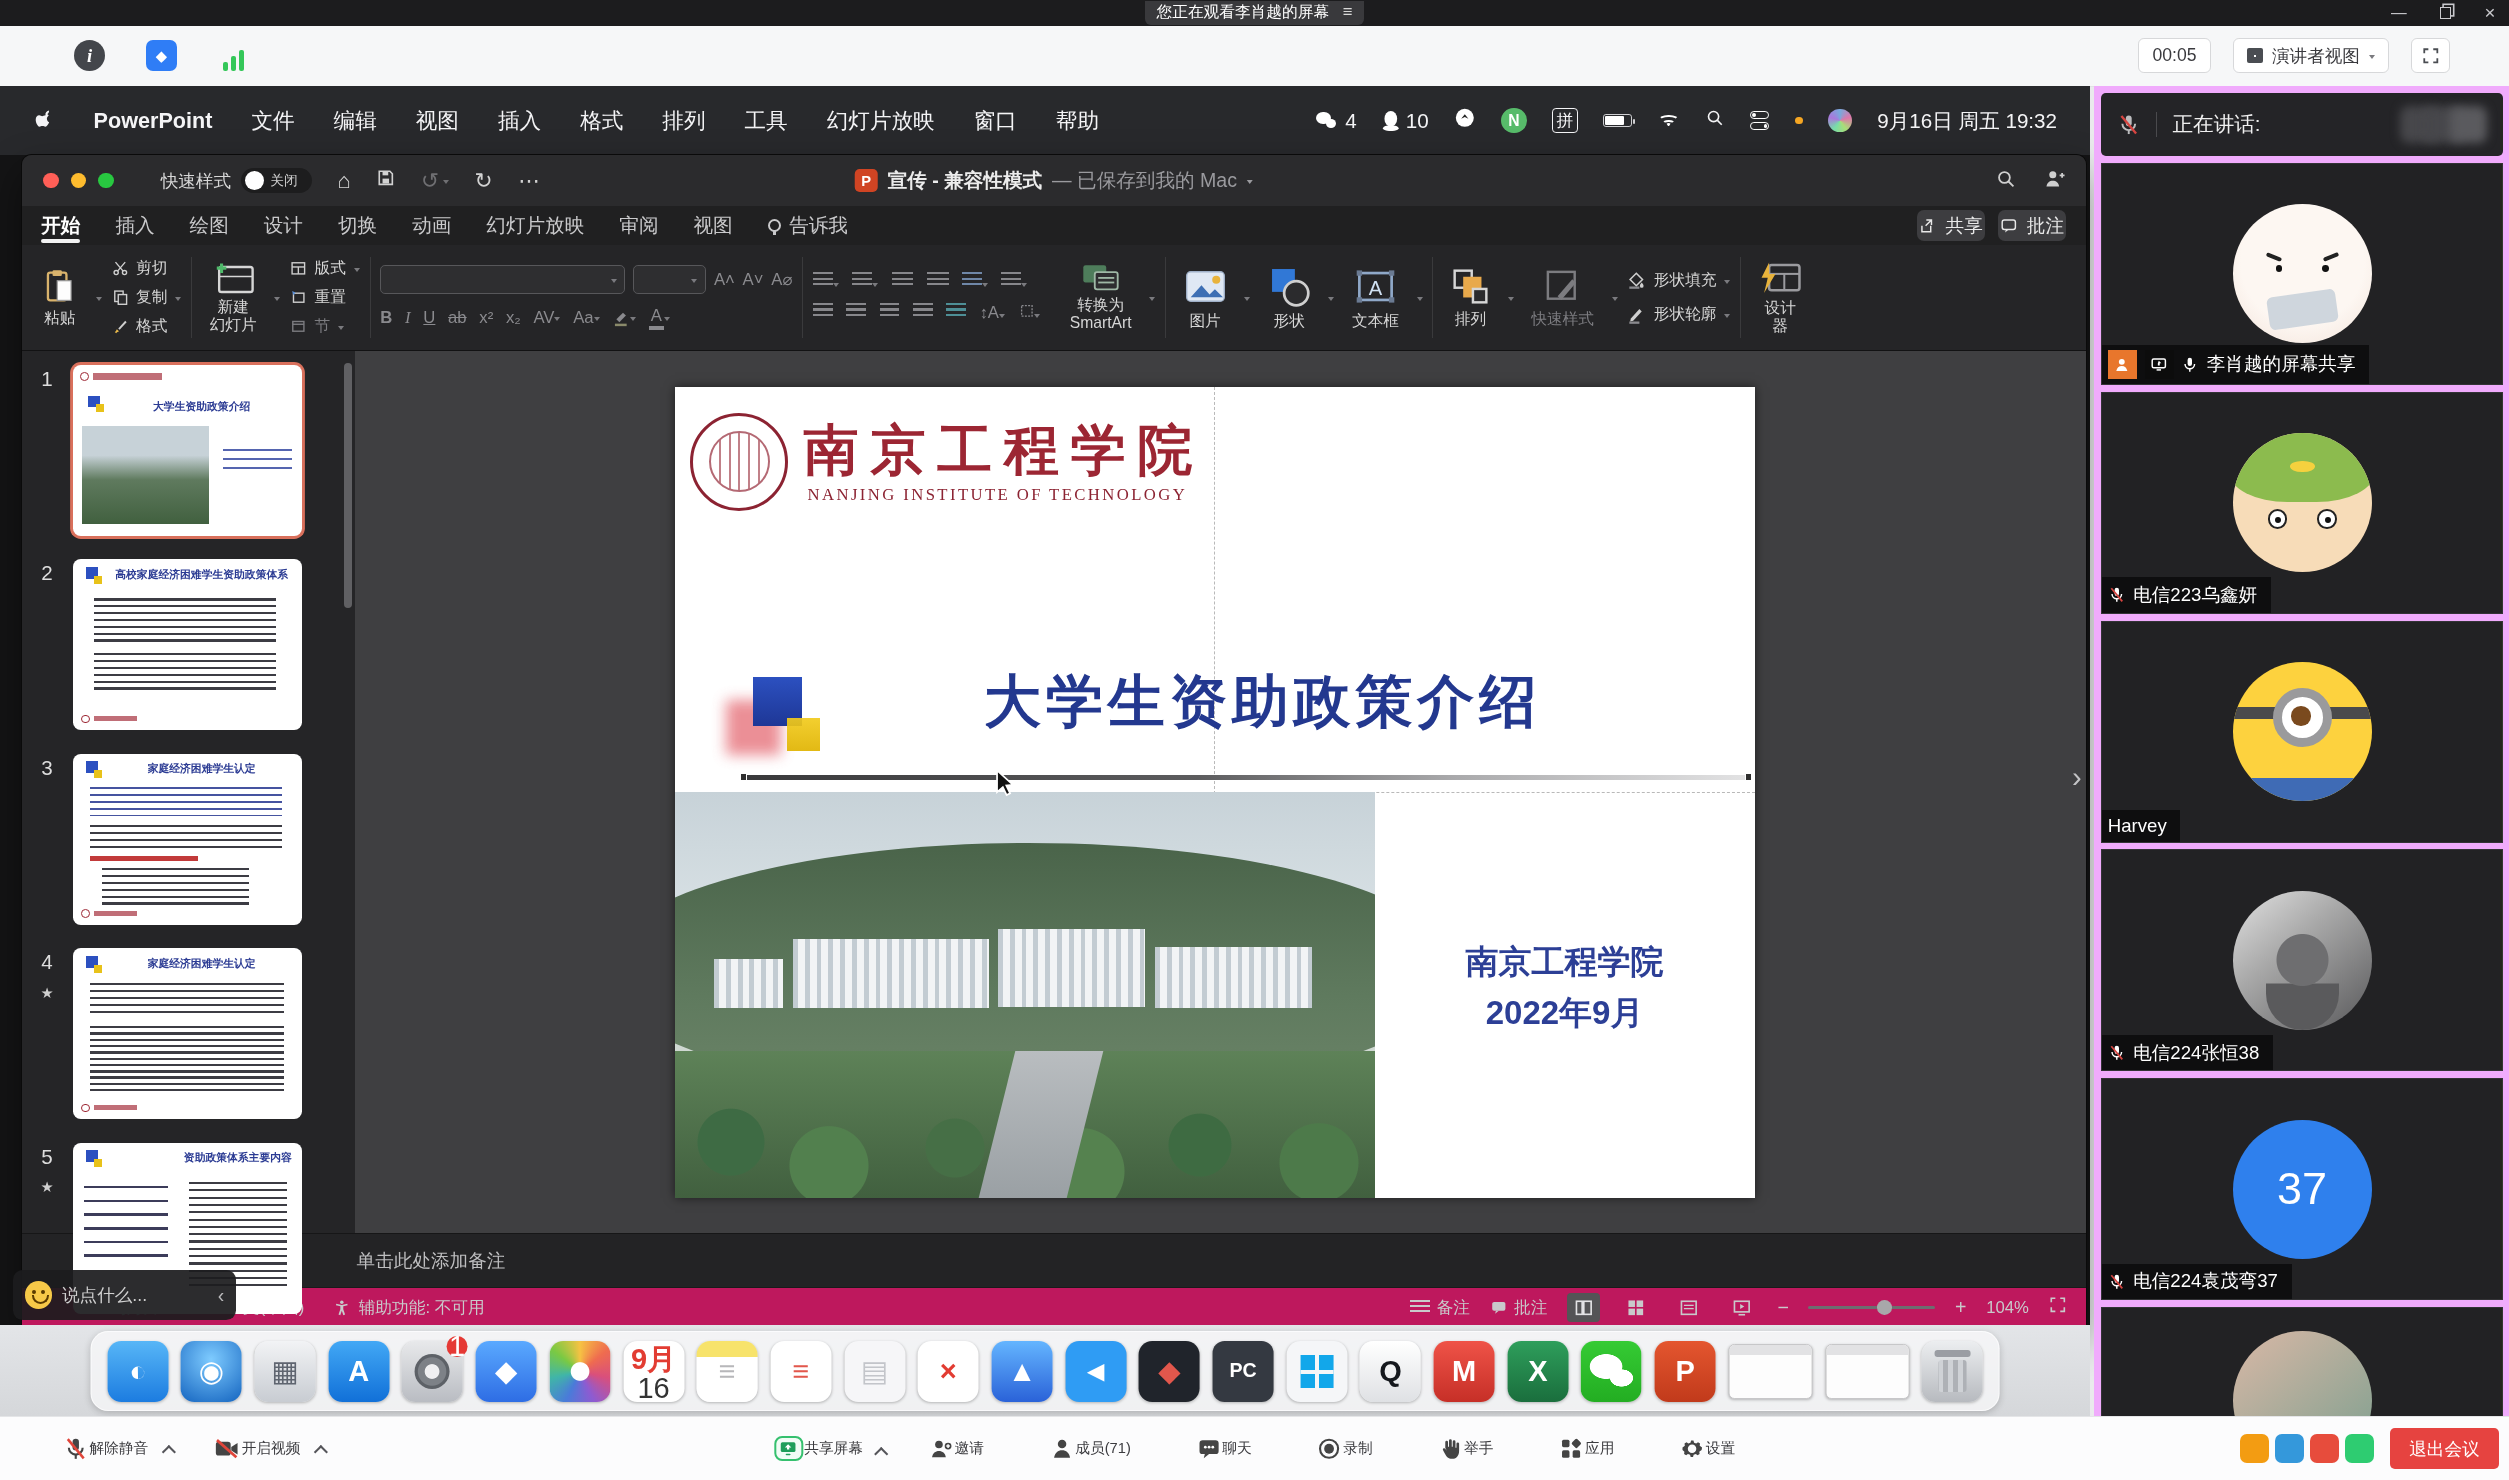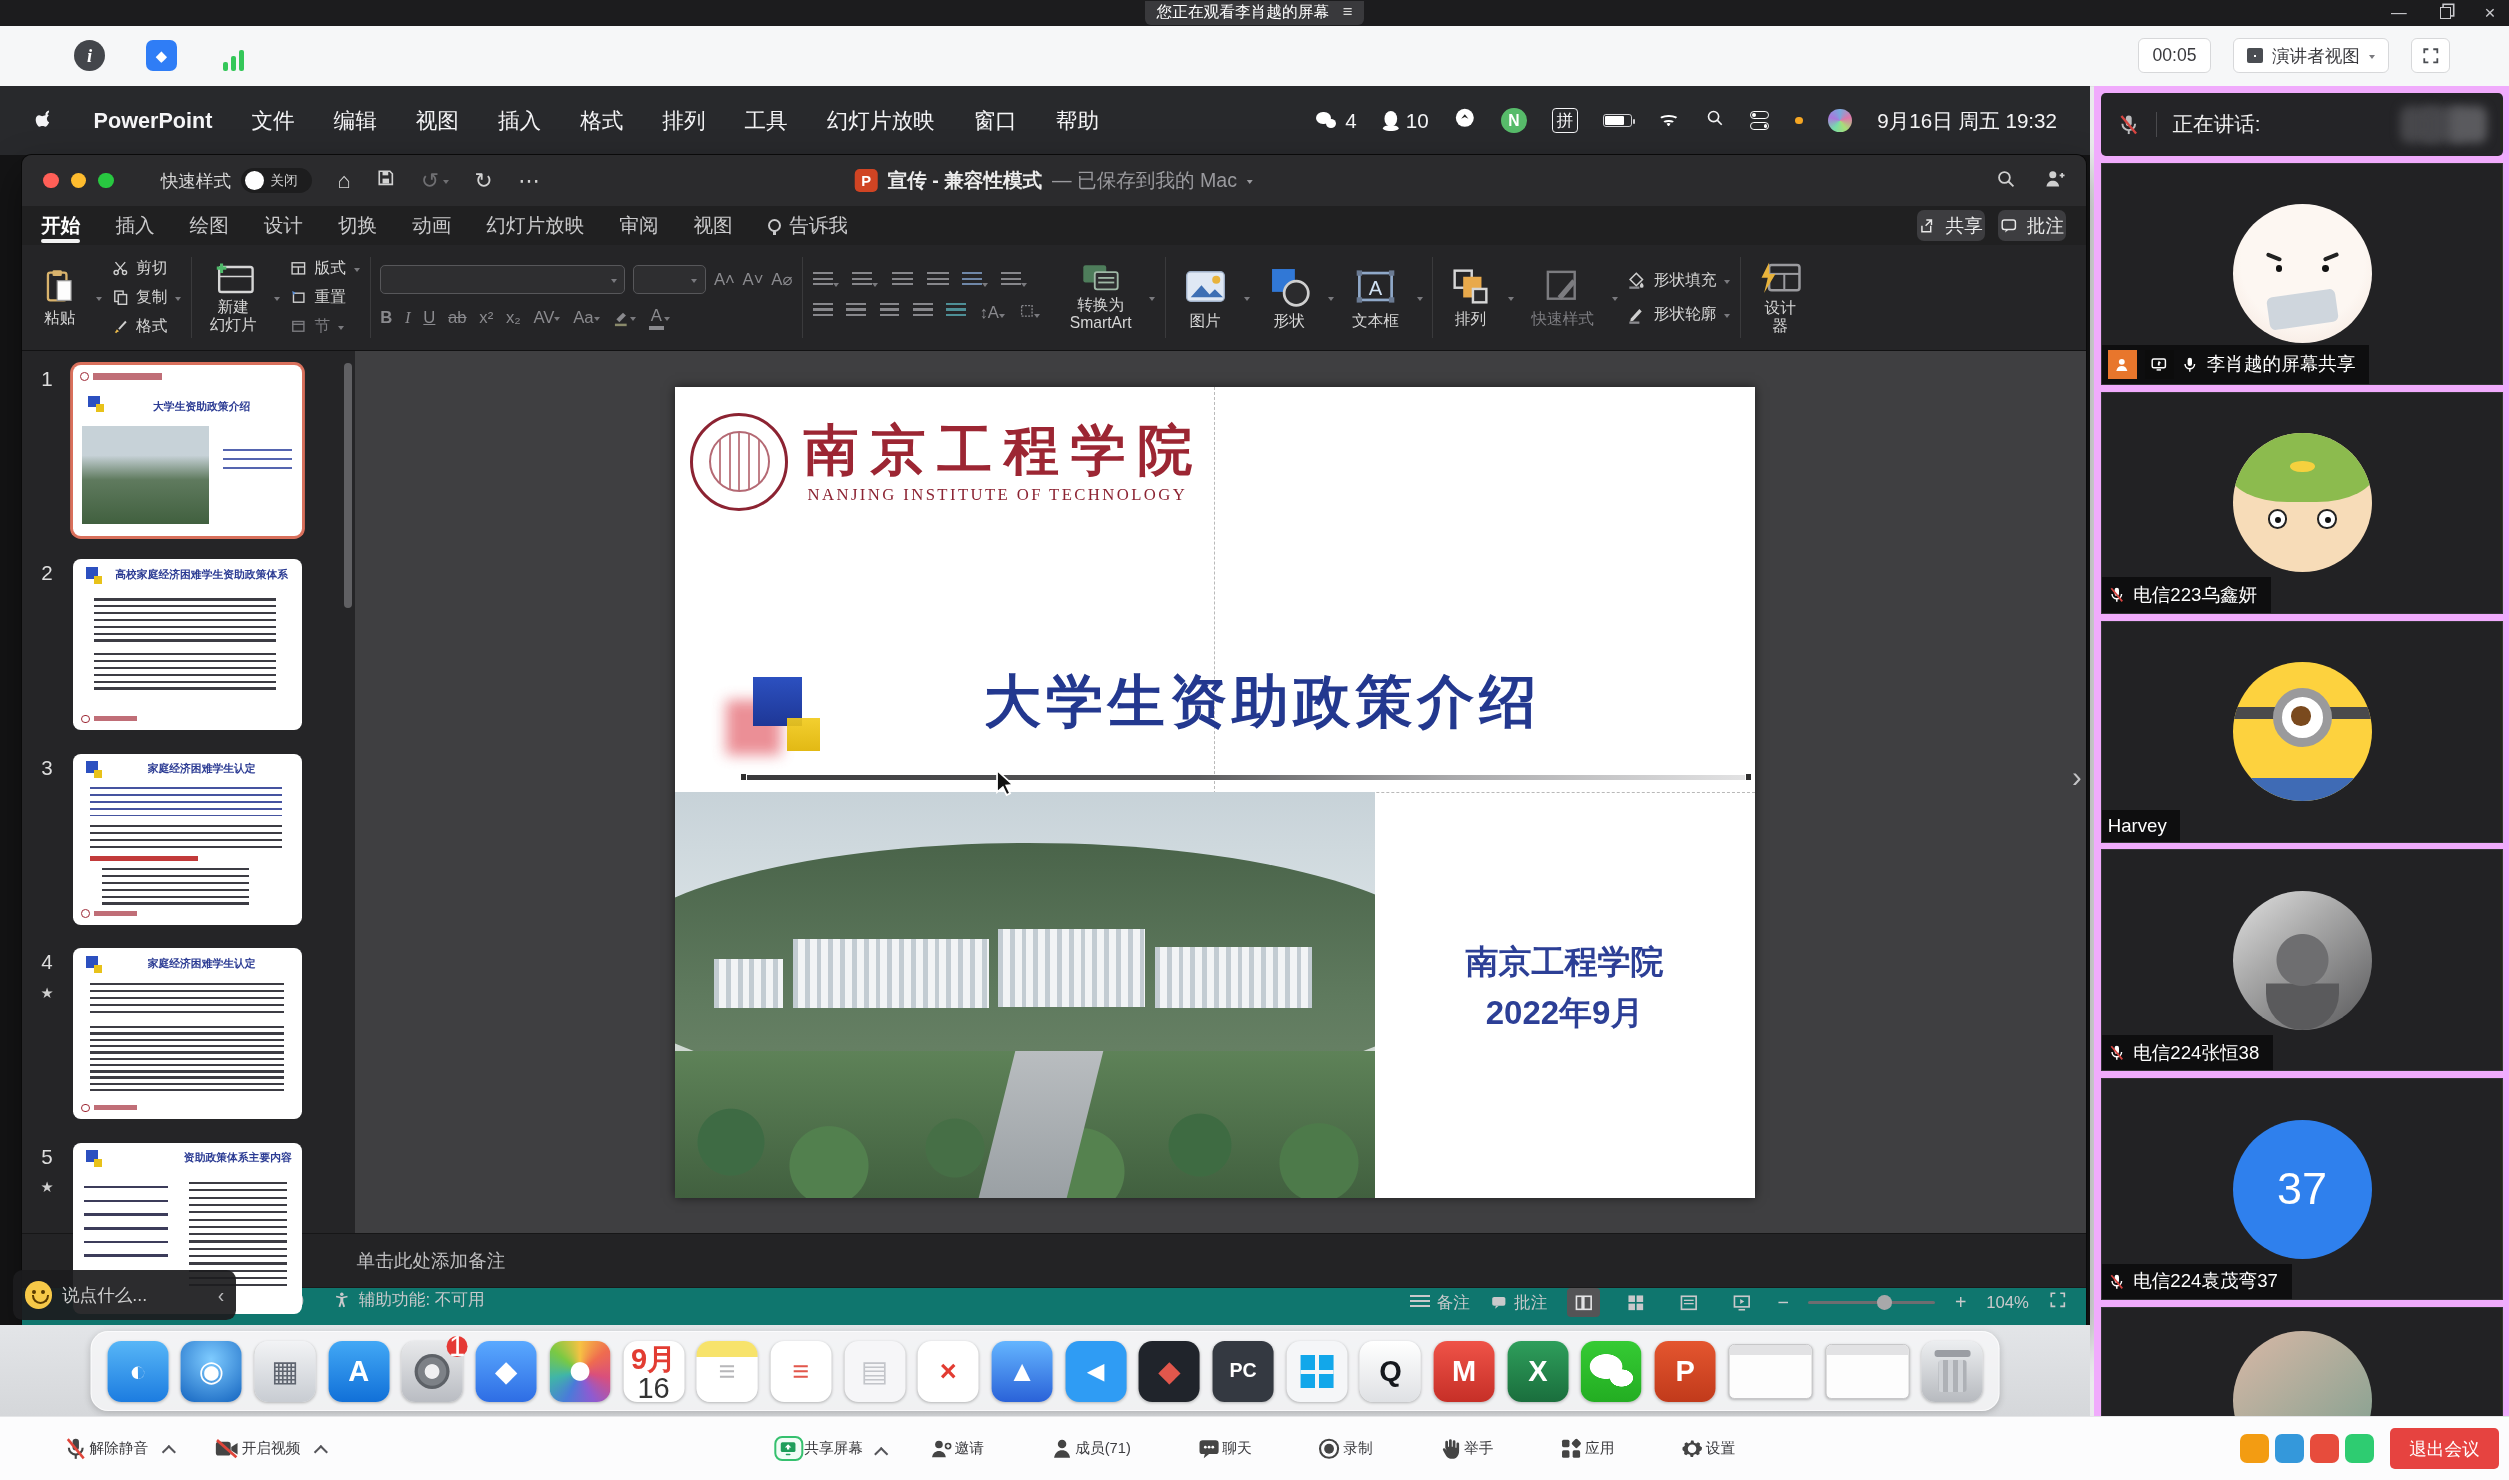--- a/index.html
+++ b/index.html
@@ -134,21 +134,21 @@
      radial-gradient(circle at 58% 82%,#55824f 0 43px,transparent 44px),
      radial-gradient(circle at 75% 64%,#3e6b42 0 31px,transparent 32px),
      radial-gradient(circle at 92% 76%,#4d7a4a 0 39px,transparent 40px),
      linear-gradient(180deg,#5e8258,#41603f)}
   .road{position:absolute;left:46%;bottom:0;width:88px;height:147px;background:linear-gradient(180deg,#b9bdc0,#9aa0a4);transform:skewX(-14deg)}
   .caption{position:absolute;left:700px;top:549px;width:380px;text-align:center;color:#2c3f96;font-weight:700;font-size:33px;line-height:51px}
   .cursor{position:absolute;left:318px;top:382px}
   .panel-chevron{position:absolute;right:3.9px;top:410px;color:#c3c3c5;font-size:29px}
 
   .notes{height:54px;background:#232325;border-top:1px solid #161617;display:flex;align-items:center;padding-left:335px;color:#bdbdbf;font-size:18.6px}
-  .ppt-status{height:40px;background:#0f766e;border-top:1px solid #1a1a1b;display:flex;align-items:flex-start;color:#c9c9cb;font-size:16.7px;padding:0 17.6px;gap:41px}
+  .ppt-status{height:40px;background:#be185d;border-top:1px solid #1a1a1b;display:flex;align-items:center;color:#c9c9cb;font-size:16.7px;padding:0 17.6px;gap:41px}
   .st-left{display:flex;gap:29px;align-items:center;padding-left:71px}
   .st-right{margin-left:auto;display:flex;align-items:center;gap:19.6px}
   .viewbtn{display:flex;align-items:center;justify-content:center;width:33px;height:29px;border-radius:3.9px}
   .viewbtn.active{background:#54545installiert6;background:#545456}
   .zoom-track{width:127px;height:2.9px;background:#6d6d70;border-radius:2px;position:relative}
   .zoom-knob{position:absolute;left:54%;top:-5.9px;width:14.7px;height:14.7px;border-radius:50%;background:#a8a8aa}
 
   
   .chat-pill{position:absolute;left:13px;top:1270px;width:223px;height:50px;background:rgba(28,28,30,.93);border-radius:9.8px;display:flex;align-items:center;gap:9.8px;padding:0 11.8px;z-index:60;color:#cfcfcf;font-size:17.6px}
   .smiley{width:27.4px;height:27.4px;border-radius:50%;background:#f7c948;position:relative;flex:none}

